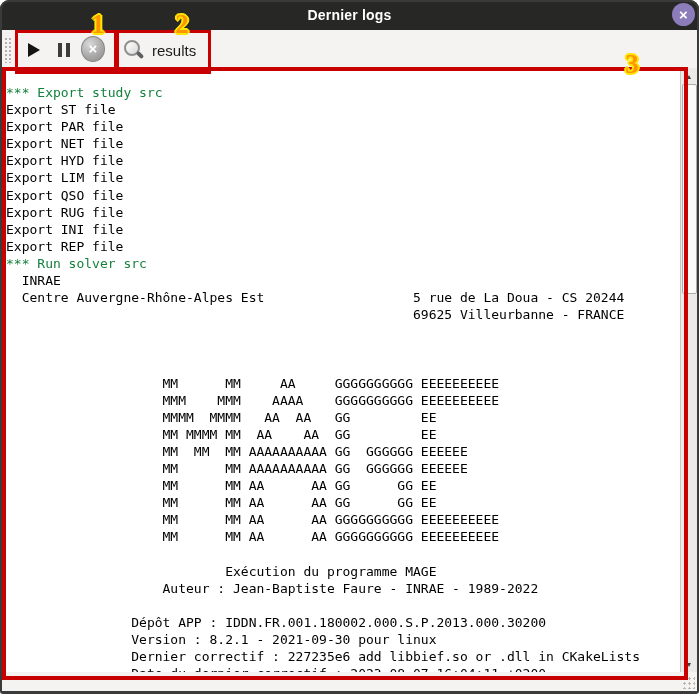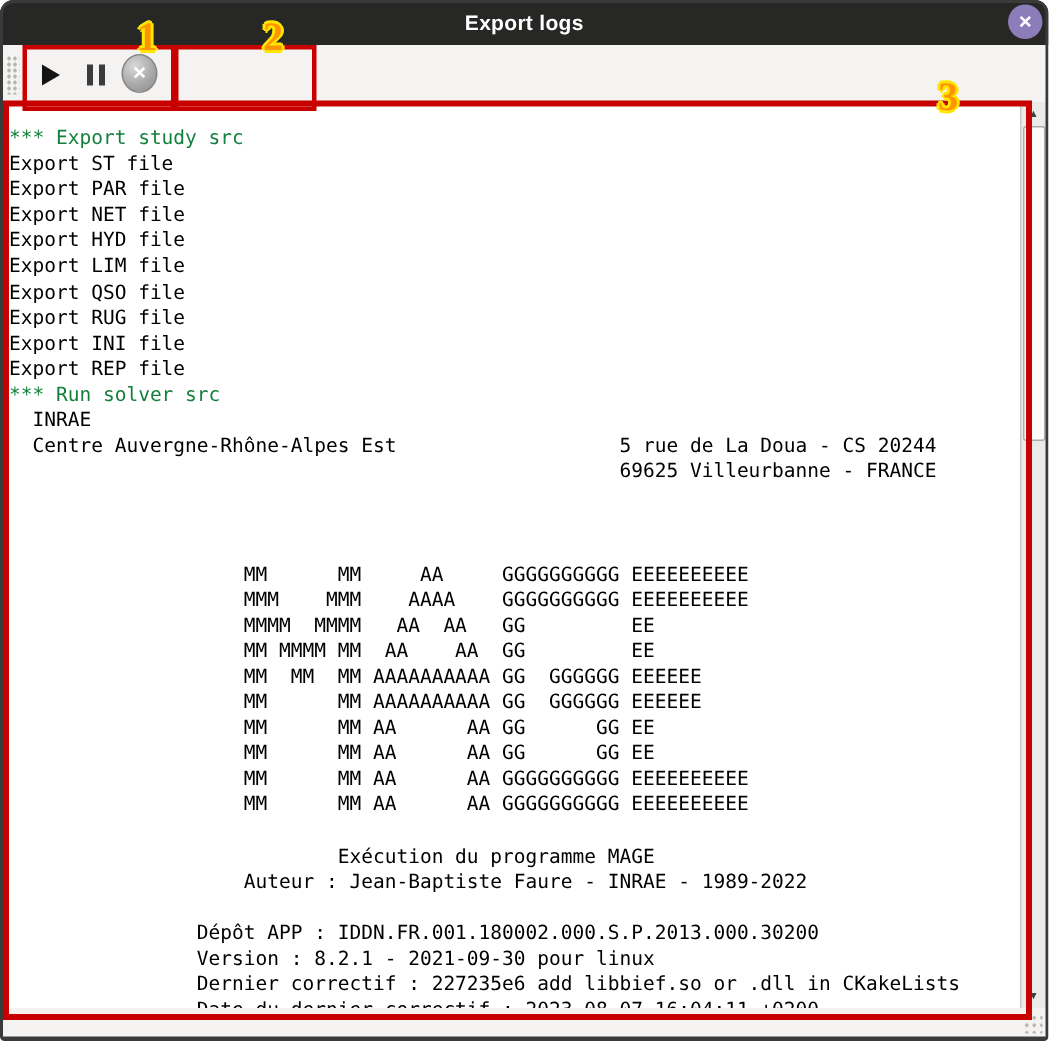--- a/index.html
+++ b/index.html
@@ -74,21 +74,21 @@
   .num1{left:83px;top:11px;}
   .num2{left:167px;top:11px;}
   .num3{left:617px;top:51px;}
 </style>
 </head>
 <body>
 
 <div id="stage">
 
   <div class="titlebar">
-    <span class="title">Export logs</span>
+    <span class="title">Dernier logs</span>
     <div class="close-btn">
       <span>×</span>
     </div>
   </div>
 
   <div class="toolbar"></div>
   <div class="grip"></div>
 
   <div class="tb-btn" style="left:22px;">
     <span class="play-tri"></span>
@@ -98,20 +98,27 @@
         <i></i>
         <i></i>
       </span>
   </div>
   <div class="tb-btn" style="left:81px;top:37px;">
     <span class="stop-sphere">
       <span>×</span>
     </span>
   </div>
 
+  <div class="search-btn">
+    <span class="lens">
+      <span class="glass"></span>
+        <span class="handle"></span>
+    </span>
+    <span class="search-label">results</span>
+  </div>
 
   <div class="log-bg"></div>
   <pre class="log-pre" id="log"><div class="log-line blue">*** Export study src</div><div class="log-line">Export ST file</div><div class="log-line">Export PAR file</div><div class="log-line">Export NET file</div><div class="log-line">Export HYD file</div><div class="log-line">Export LIM file</div><div class="log-line">Export QSO file</div><div class="log-line">Export RUG file</div><div class="log-line">Export INI file</div><div class="log-line">Export REP file</div><div class="log-line blue">*** Run solver src</div><div class="log-line">  INRAE</div><div class="log-line">  Centre Auvergne-Rhône-Alpes Est                   5 rue de La Doua - CS 20244</div><div class="log-line">                                                    69625 Villeurbanne - FRANCE</div><div class="log-line"></div><div class="log-line"></div><div class="log-line"></div><div class="log-line">                    MM      MM     AA     GGGGGGGGGG EEEEEEEEEE</div><div class="log-line">                    MMM    MMM    AAAA    GGGGGGGGGG EEEEEEEEEE</div><div class="log-line">                    MMMM  MMMM   AA  AA   GG         EE</div><div class="log-line">                    MM MMMM MM  AA    AA  GG         EE</div><div class="log-line">                    MM  MM  MM AAAAAAAAAA GG  GGGGGG EEEEEE</div><div class="log-line">                    MM      MM AAAAAAAAAA GG  GGGGGG EEEEEE</div><div class="log-line">                    MM      MM AA      AA GG      GG EE</div><div class="log-line">                    MM      MM AA      AA GG      GG EE</div><div class="log-line">                    MM      MM AA      AA GGGGGGGGGG EEEEEEEEEE</div><div class="log-line">                    MM      MM AA      AA GGGGGGGGGG EEEEEEEEEE</div><div class="log-line"></div><div class="log-line">                            Exécution du programme MAGE</div><div class="log-line">                    Auteur : Jean-Baptiste Faure - INRAE - 1989-2022</div><div class="log-line"></div><div class="log-line">                Dépôt APP : IDDN.FR.001.180002.000.S.P.2013.000.30200</div><div class="log-line">                Version : 8.2.1 - 2021-09-30 pour linux</div><div class="log-line">                Dernier correctif : 227235e6 add libbief.so or .dll in CKakeLists</div><div class="log-line">                Date du dernier correctif : 2023-08-07 16:04:11 +0200</div></pre>
 
   <div class="vscroll">
     <div class="scroll-btn scroll-up">
       <span>▲</span>
     </div>
     <div class="scroll-thumb"></div>
     <div class="scroll-btn scroll-down">

